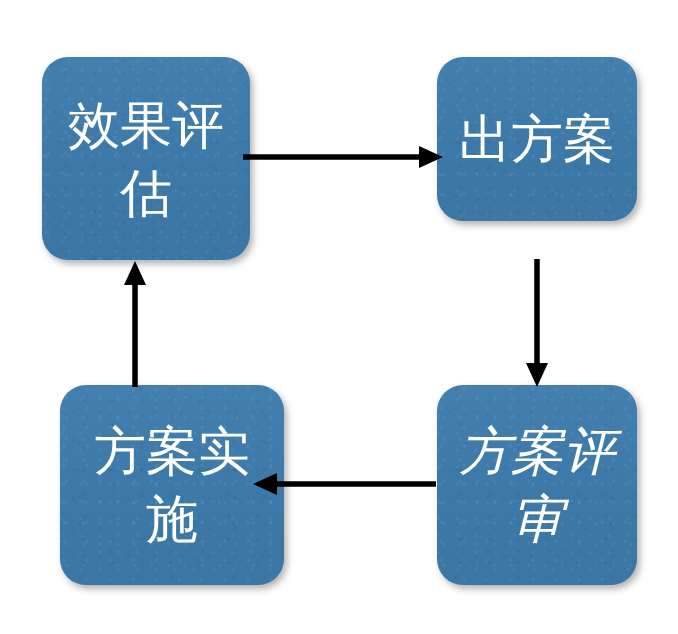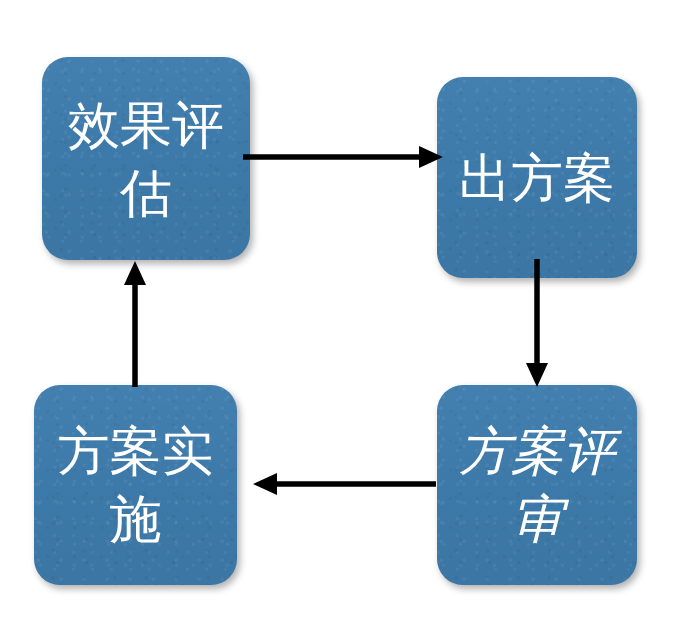--- a/index.html
+++ b/index.html
@@ -52,23 +52,23 @@
     font-weight: 400;
     text-align: center;
     letter-spacing: 0px;
     width: 170px;
     word-break: break-all;
     -webkit-font-smoothing: antialiased;
   }
 
   
   #node-effect-eval     { left: 42px;  top: 57px;  width: 208px; height: 203px; }
-  #node-make-plan       { left: 437px; top: 57px;  width: 200px; height: 201px; margin-top: 20px; }
+  #node-make-plan       { left: 437px; top: 57px;  width: 200px; height: 164px; }
   #node-plan-review     { left: 437px; top: 385px; width: 200px; height: 200px; font-style: italic; }
-  #node-plan-implement  { left: 34px;  top: 385px; width: 203px; height: 200px; }
+  #node-plan-implement  { left: 60px;  top: 385px; width: 224px; height: 200px; }
 
   
   #arrows {
     position: absolute;
     left: 0;
     top: 0;
     width: 678px;
     height: 634px;
     z-index: 3;
     pointer-events: none;

